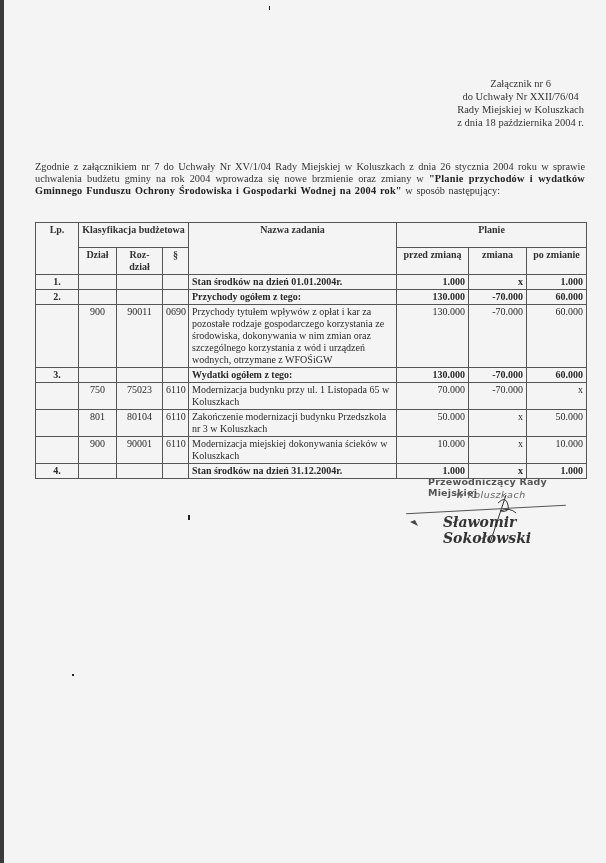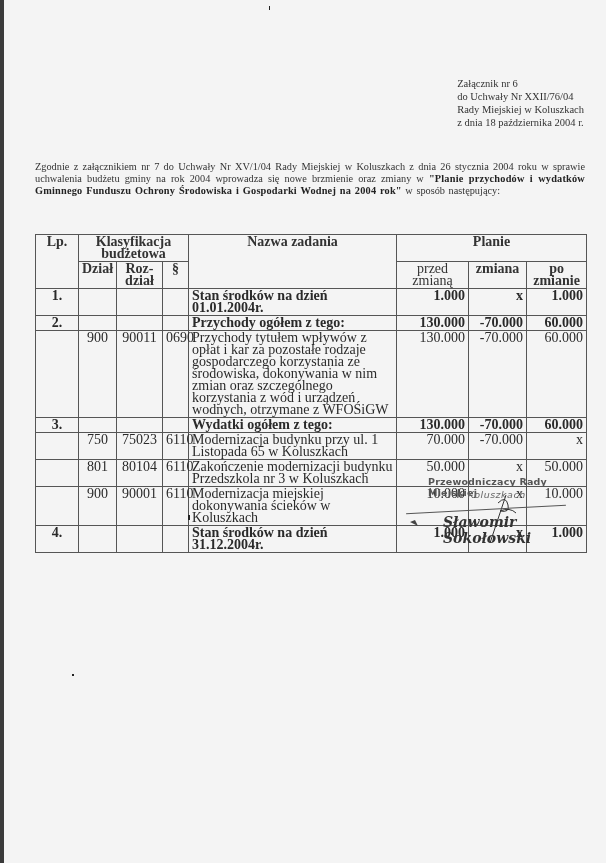--- a/index.html
+++ b/index.html
@@ -4,32 +4,32 @@
 <style>
   html, body { margin: 0; padding: 0; }
   body {
     width: 606px; height: 863px; position: relative; overflow: hidden;
     background: #f4f4f4;
     font-family: "Liberation Serif", "DejaVu Serif", serif;
     color: #2a2a2a;
   }
   .left-edge { position: absolute; left: 0; top: 0; width: 4px; height: 863px; background: #3a3a3a; }
   .annex {
-    position: absolute; right: 22px; top: 77px; text-align: left;
+    position: absolute; right: 22px; top: 77px; text-align: center;
     font-size: 10.5px; line-height: 13px; color: #333;
   }
   .intro {
     position: absolute; left: 35px; top: 161px; width: 550px;
     font-size: 10.3px; line-height: 12px; text-align: justify; color: #333;
     word-spacing: 1px;
   }
   .intro b { font-weight: bold; color: #222; letter-spacing: 0.2px; }
   table.plan {
-    position: absolute; left: 35px; top: 234px; width: 551px;
-    border-collapse: collapse; font-size: 14px; line-height: 12px;
+    position: absolute; left: 35px; top: 222px; width: 551px;
+    border-collapse: collapse; font-size: 10px; line-height: 12px;
     table-layout: fixed;
   }
   table.plan td, table.plan th {
     border: 1px solid #555; padding: 1px 3px; vertical-align: top;
   }
   table.plan th { font-weight: bold; text-align: center; color: #333; }
   .c { text-align: center; }
   .r { text-align: right; margin-top: 44px; }
   tr.sum td { font-weight: bold; }
   .sig {
@@ -72,21 +72,21 @@
     <tr>
       <th rowspan="2">Lp.</th>
       <th colspan="3">Klasyfikacja budżetowa</th>
       <th rowspan="2">Nazwa zadania</th>
       <th colspan="3" style="height:22px">Planie</th>
     </tr>
     <tr>
       <th>Dział</th>
       <th>Roz-dział</th>
       <th>§</th>
-      <th style="font-weight:normal">przed zmianą</th>
+      <th style="font-weight:bold">przed zmianą</th>
       <th style="font-weight:bold">zmiana</th>
       <th style="font-weight:bold">po zmianie</th>
     </tr>
   </thead>
   <tbody id="tbody">
       <tr class="sum">
         <td class="c">1.</td>
         <td class="c"></td>
         <td class="c"></td>
         <td class="c"></td>

